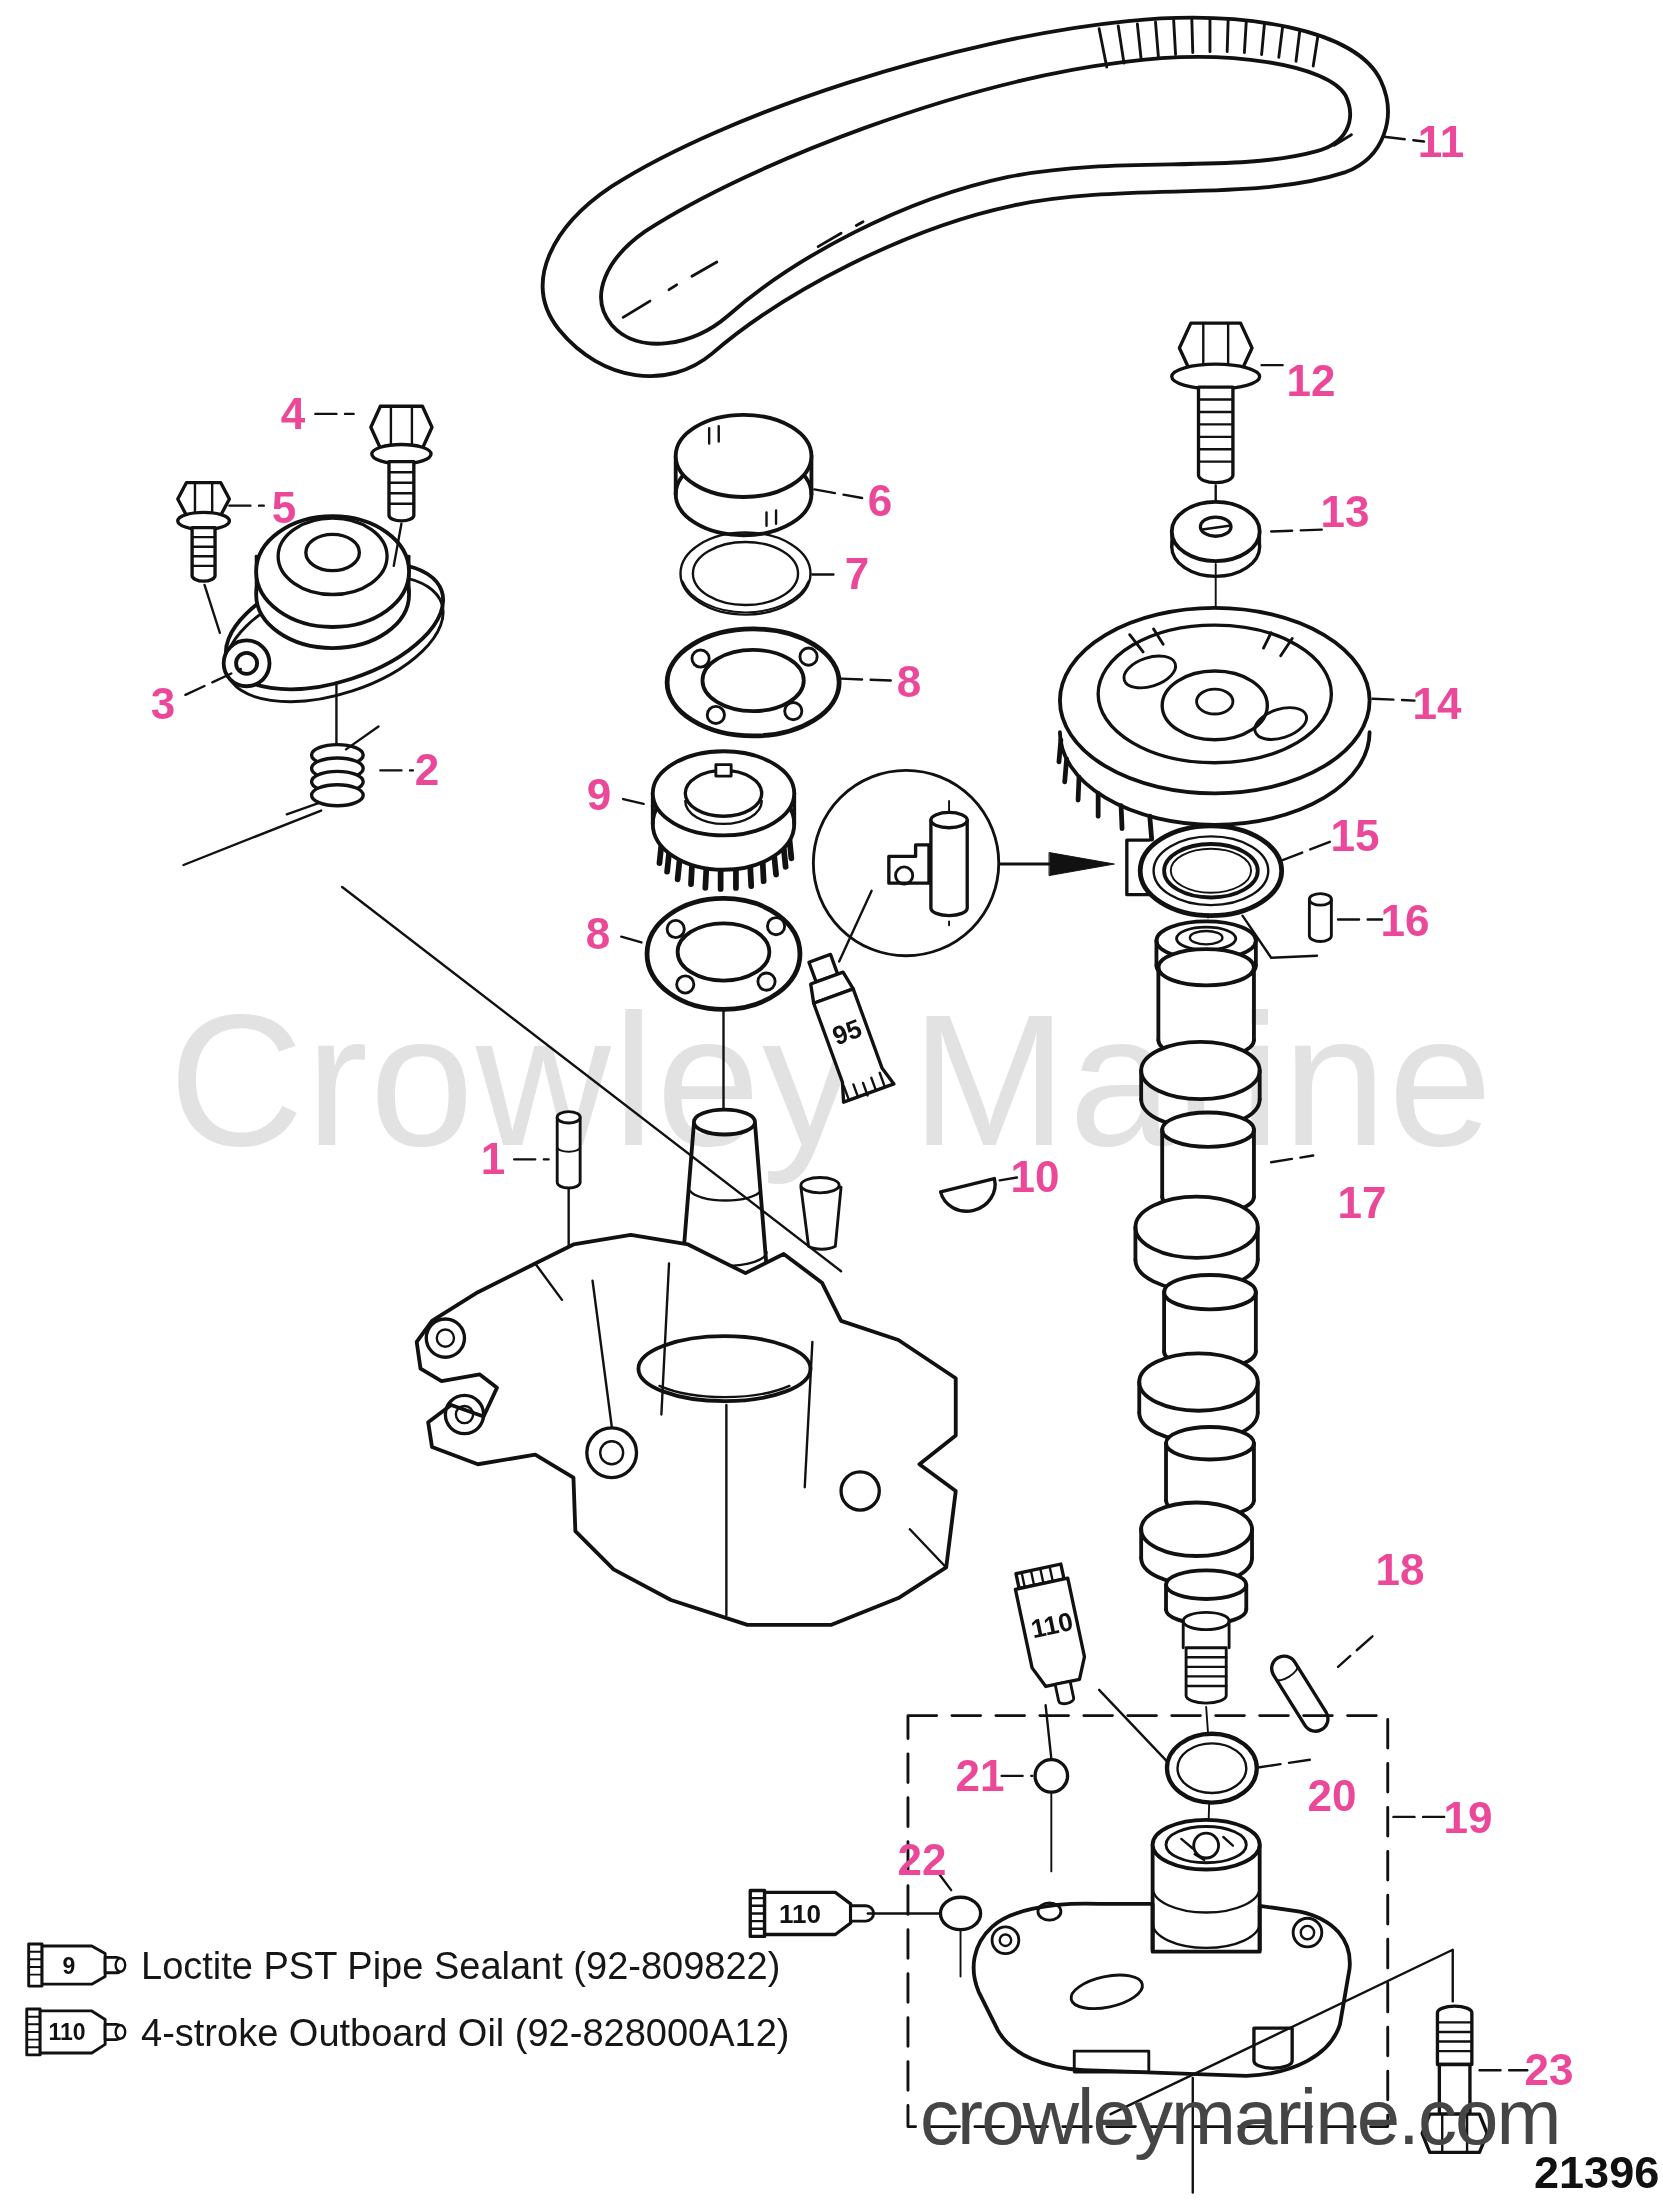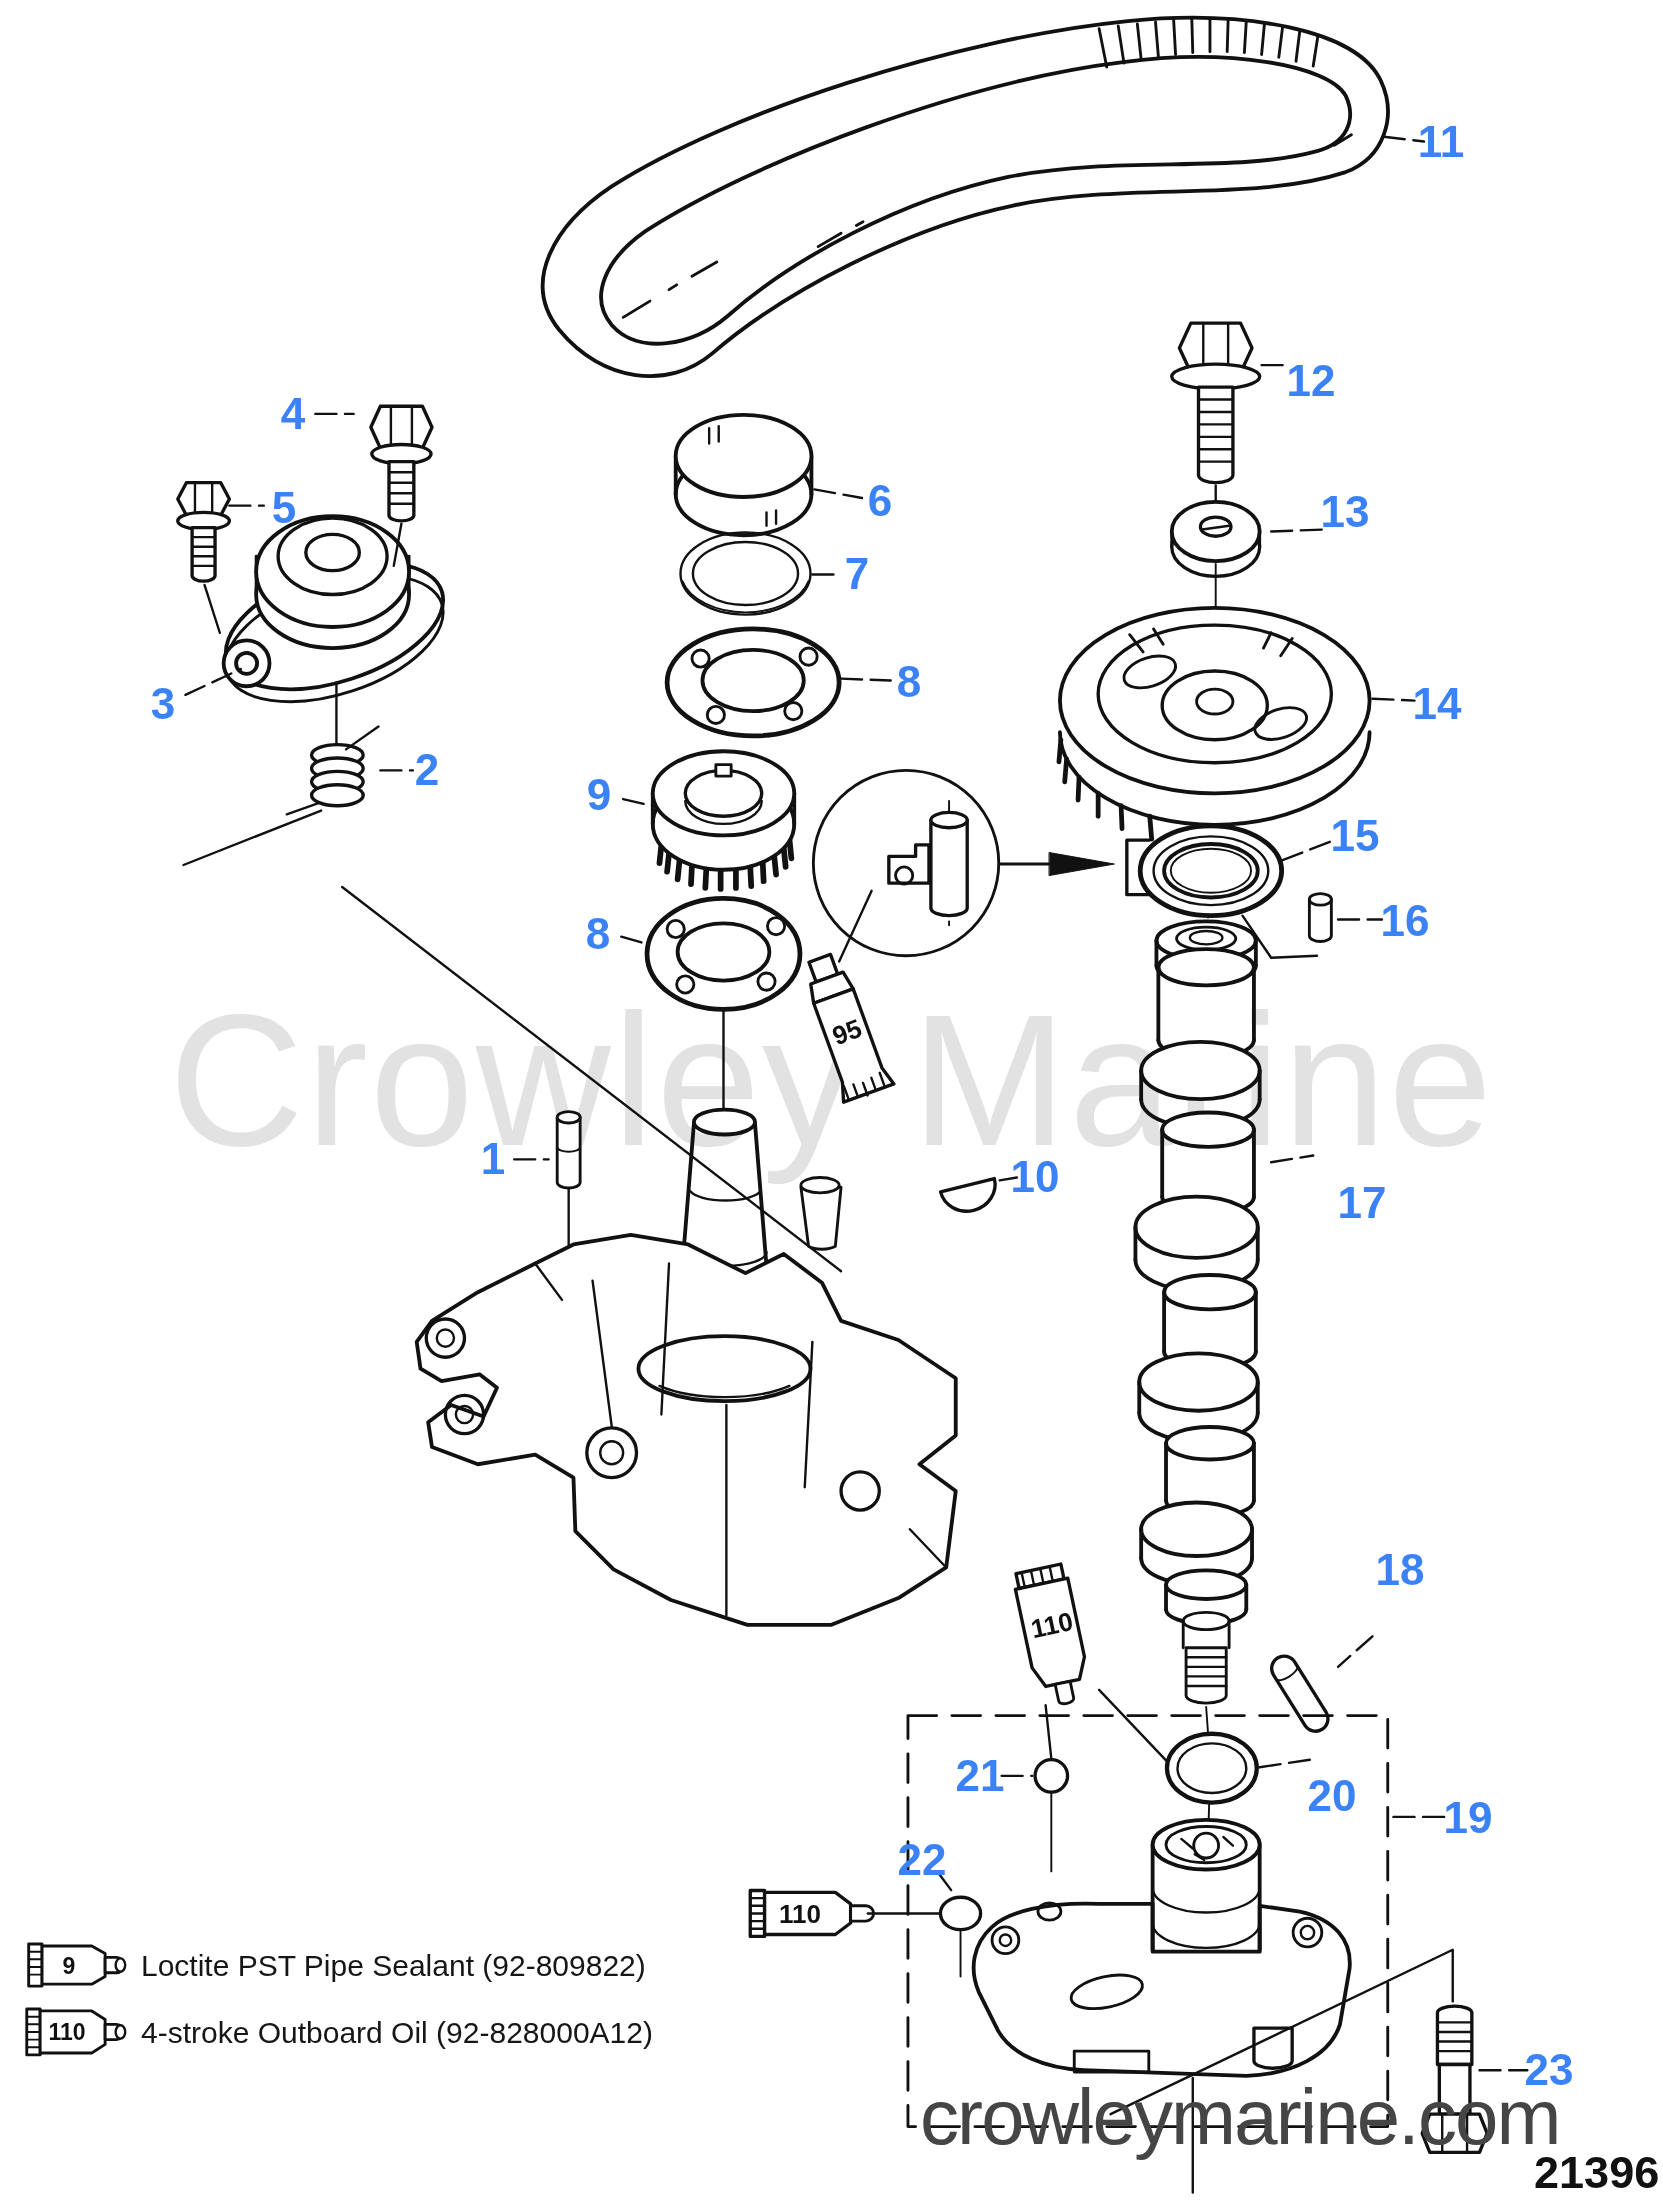--- a/index.html
+++ b/index.html
@@ -5,24 +5,24 @@
   html,body{margin:0;padding:0;background:#fff;}
   #page{position:relative;width:1663px;height:2205px;background:#fff;overflow:hidden;
         font-family:"Liberation Sans",sans-serif;}
   #wm-center{position:absolute;left:0;top:973px;width:1663px;text-align:center;
        font-size:187px;font-weight:400;color:#e2e2e2;letter-spacing:1.9px;white-space:nowrap;z-index:1;}
   svg#art{position:absolute;left:0;top:0;z-index:2;}
   #wm-bottom{position:absolute;left:920px;top:2051px;font-size:78px;color:#454545;
        letter-spacing:-1.9px;z-index:6;white-space:nowrap;margin-top:21px;}
   #drawing-number{position:absolute;right:3.8px;bottom:5.7px;font-size:45px;font-weight:700;color:#111;z-index:7;}
   .callout{position:absolute;transform:translate(-50%,-50%);font-size:44px;font-weight:700;
-       color:#3b82f6;z-index:5;line-height:1;}
+       color:#ec4899;z-index:5;line-height:1;}
   .tube-label{position:absolute;transform:translate(-50%,-50%);font-size:26px;font-weight:700;
        color:#111;z-index:5;line-height:1;}
-  .legend-text{position:absolute;transform:translate(0,-50%);font-size:30px;color:#161616;z-index:5;white-space:nowrap;}
+  .legend-text{position:absolute;transform:translate(0,-50%);font-size:38px;color:#161616;z-index:5;white-space:nowrap;}
   .legend-tube-label{position:absolute;transform:translate(-50%,-50%);font-size:23px;font-weight:700;color:#111;z-index:5;}
 </style>
 </head>
 <body>
 
 <div id="page">
 
   <div id="wm-center">Crowley Marine</div>
 
   <svg id="art" width="1663" height="2205" viewBox="0 0 1740 2307" fill="none" stroke="#111" stroke-width="4" stroke-linecap="round" stroke-linejoin="round">

